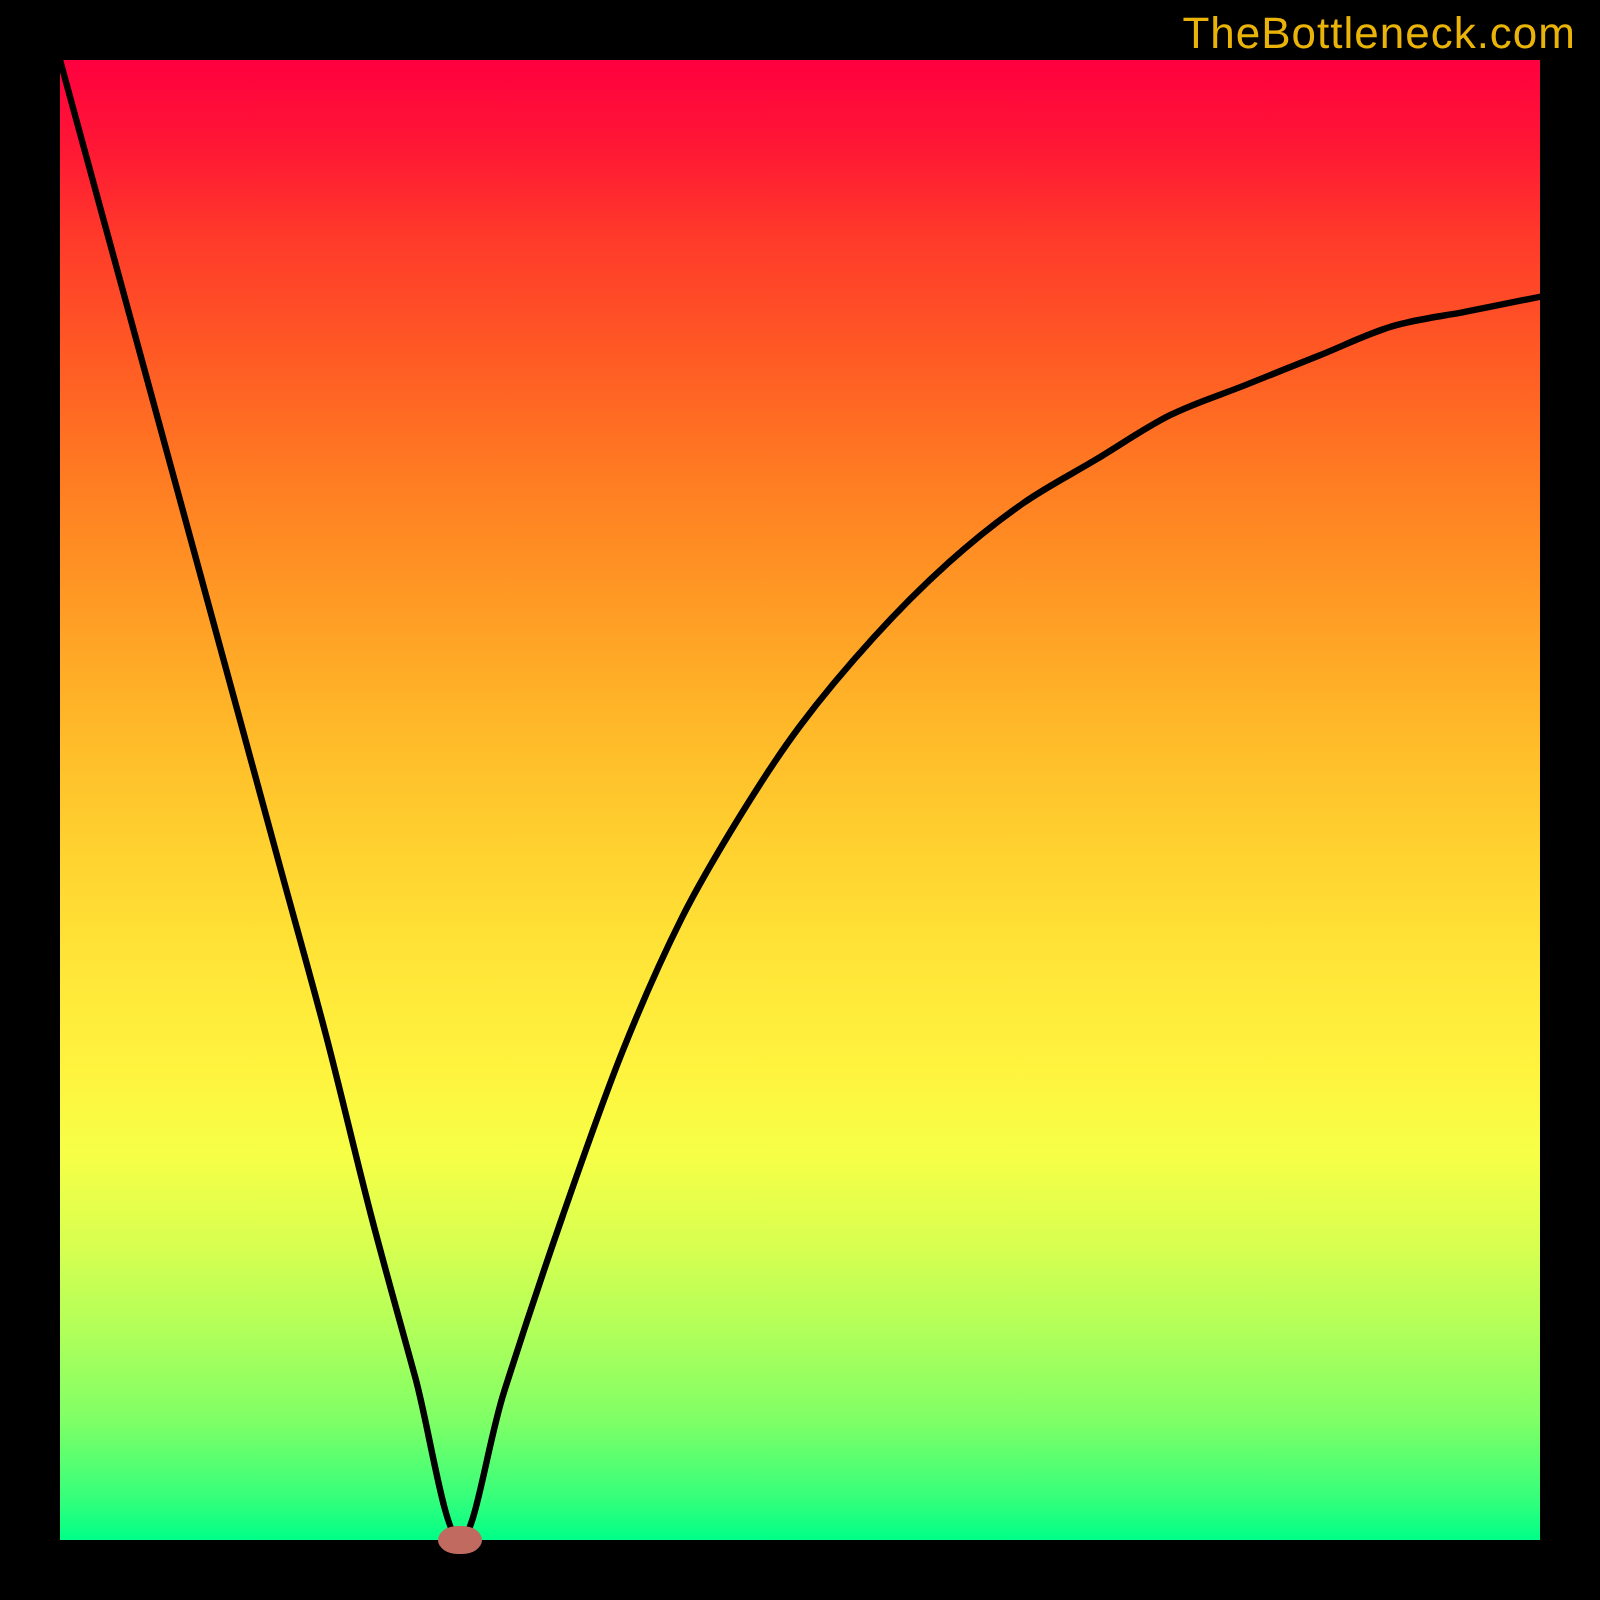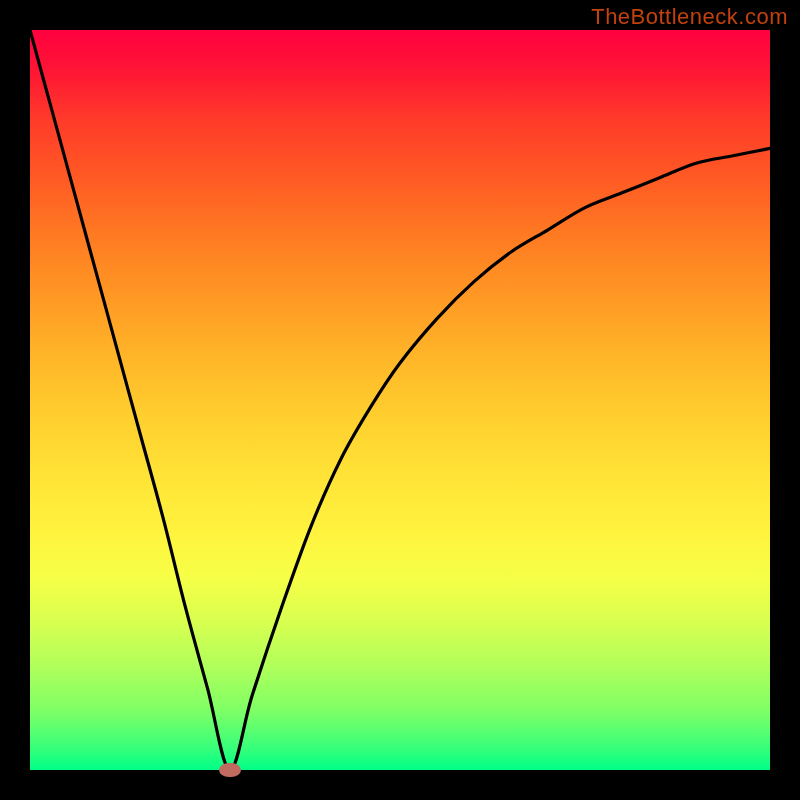--- a/index.html
+++ b/index.html
@@ -39,21 +39,21 @@
       #b0ff5a 86%,
       #7eff66 92%,
       #38ff7a 97%,
       #00ff88 100%
     );
   }
   .watermark {
     position: absolute;
     top: 4px;
     right: 12px;
-    color: #c2410c;
+    color: #eab308;
     font-size: 22px;
     letter-spacing: 0.5px;
     font-weight: 500;
     user-select: none;
   }
   svg.curve {
     position: absolute;
     left: 0;
     top: 0;
     width: 740px;

